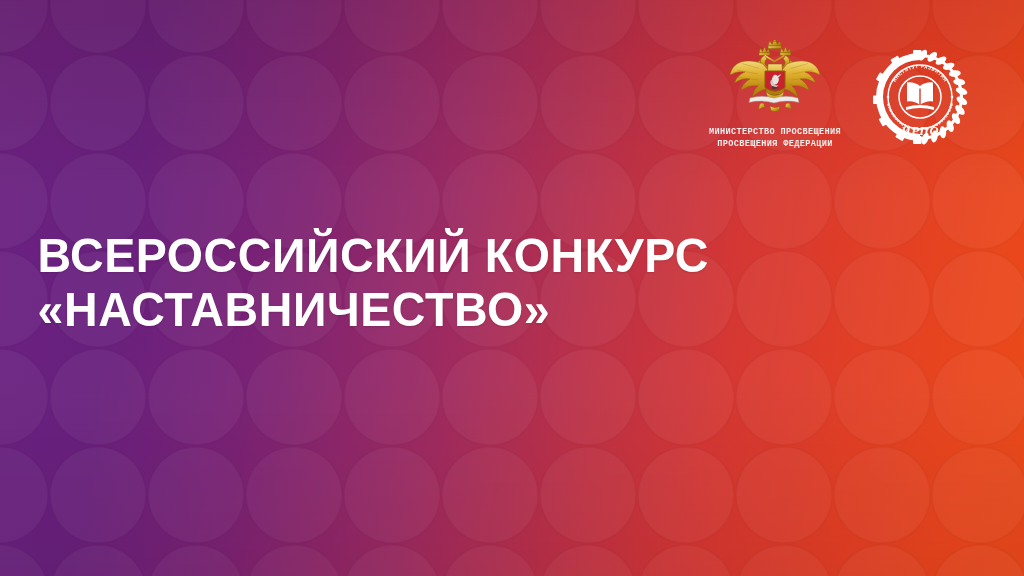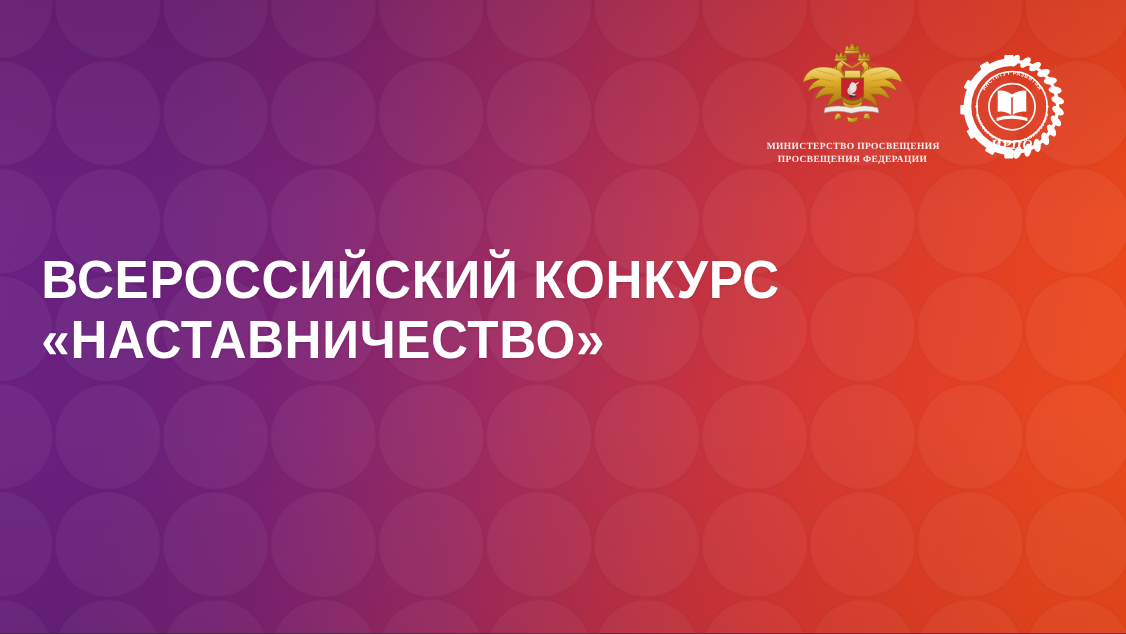--- a/index.html
+++ b/index.html
@@ -93,21 +93,21 @@
   }
   .ministry-emblem {
     width: 94px;
     height: 82px;
     margin: 0 auto;
     display: block;
   }
   .ministry-caption {
     margin-top: 5px;
     color: #f3eceb;
-    font-family: Liberation Serif, serif;
+    font-family: Liberation Mono, monospace;
     font-weight: 700;
     font-size: 8.6px;
     letter-spacing: 0.35px;
     line-height: 11.6px;
     white-space: nowrap;
   }
   .irpo-logo {
     position: absolute;
     left: 870px;
     top: 47px;

